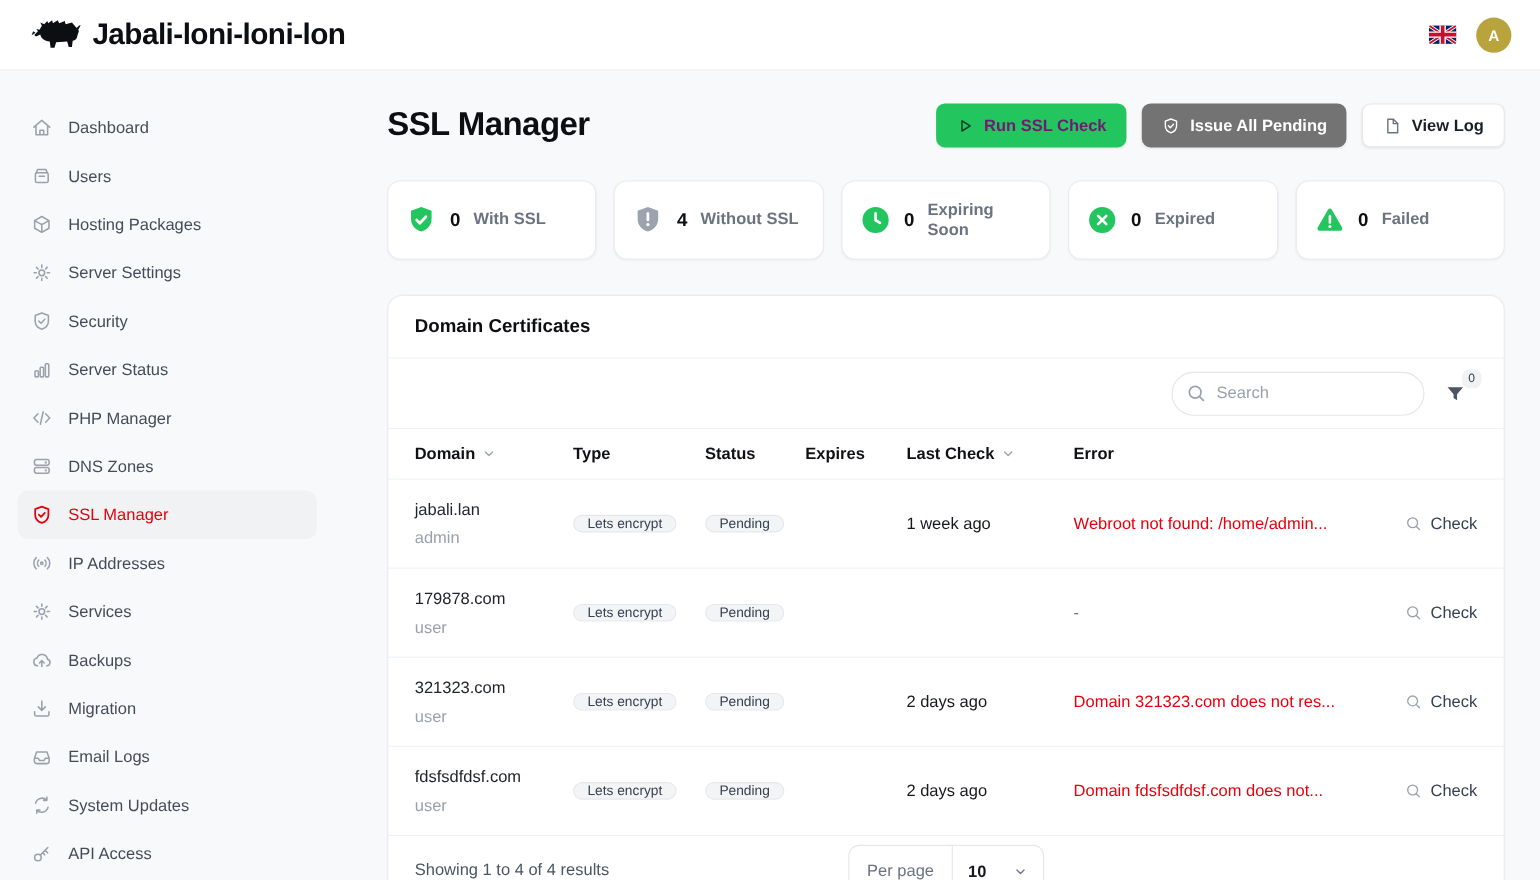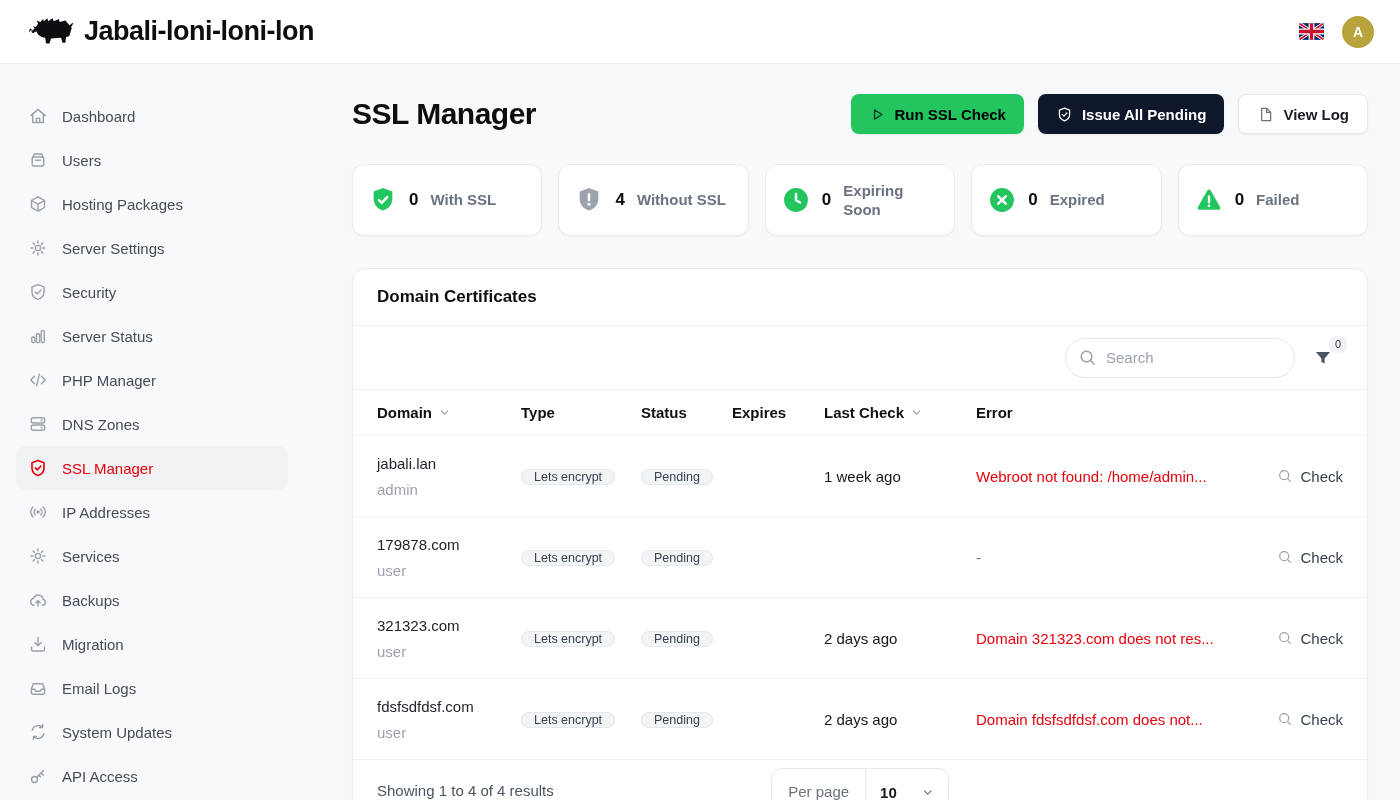--- a/index.html
+++ b/index.html
@@ -41,22 +41,22 @@
   .page-head { display: flex; align-items: center; justify-content: space-between; }
   .page-title { font-size: 30px; font-weight: 800; letter-spacing: -0.5px; color: #0c0e12; }
   .actions { display: flex; gap: 14px; }
   .btn {
     height: 40px; border-radius: 8px; border: none; cursor: pointer;
     display: inline-flex; align-items: center; gap: 9px; padding: 0 18px;
     font-family: inherit; font-size: 15px; font-weight: 600;
     box-shadow: 0 1px 2px rgba(16,24,40,.06);
   }
   .btn svg { width: 17px; height: 17px; }
-  .btn-green { background: #23c55e; color: #000000; }
-  .btn-red { background: #0f172a; color: #ffffff; }
+  .btn-green { background: #23c55e; color: #701a75; }
+  .btn-red { background: #737373; color: #ffffff; }
   .btn-white { background: #ffffff; color: #1b1e24; border: 1px solid #e5e7eb; }
   
   .stats { display: flex; gap: 16px; margin-top: 30px; }
   .stat-card {
     flex: 1; height: 72px; background: #fff; border: 1px solid #e9ebee;
     border-radius: 12px; padding: 0 16px; display: flex; align-items: center; gap: 12px;
     box-shadow: 0 1px 2px rgba(16,24,40,.04);
   }
   .stat-ico { width: 28px; height: 28px; flex-shrink: 0; display: flex; }
   .stat-value { font-size: 17px; font-weight: 800; color: #0c0e12; }

